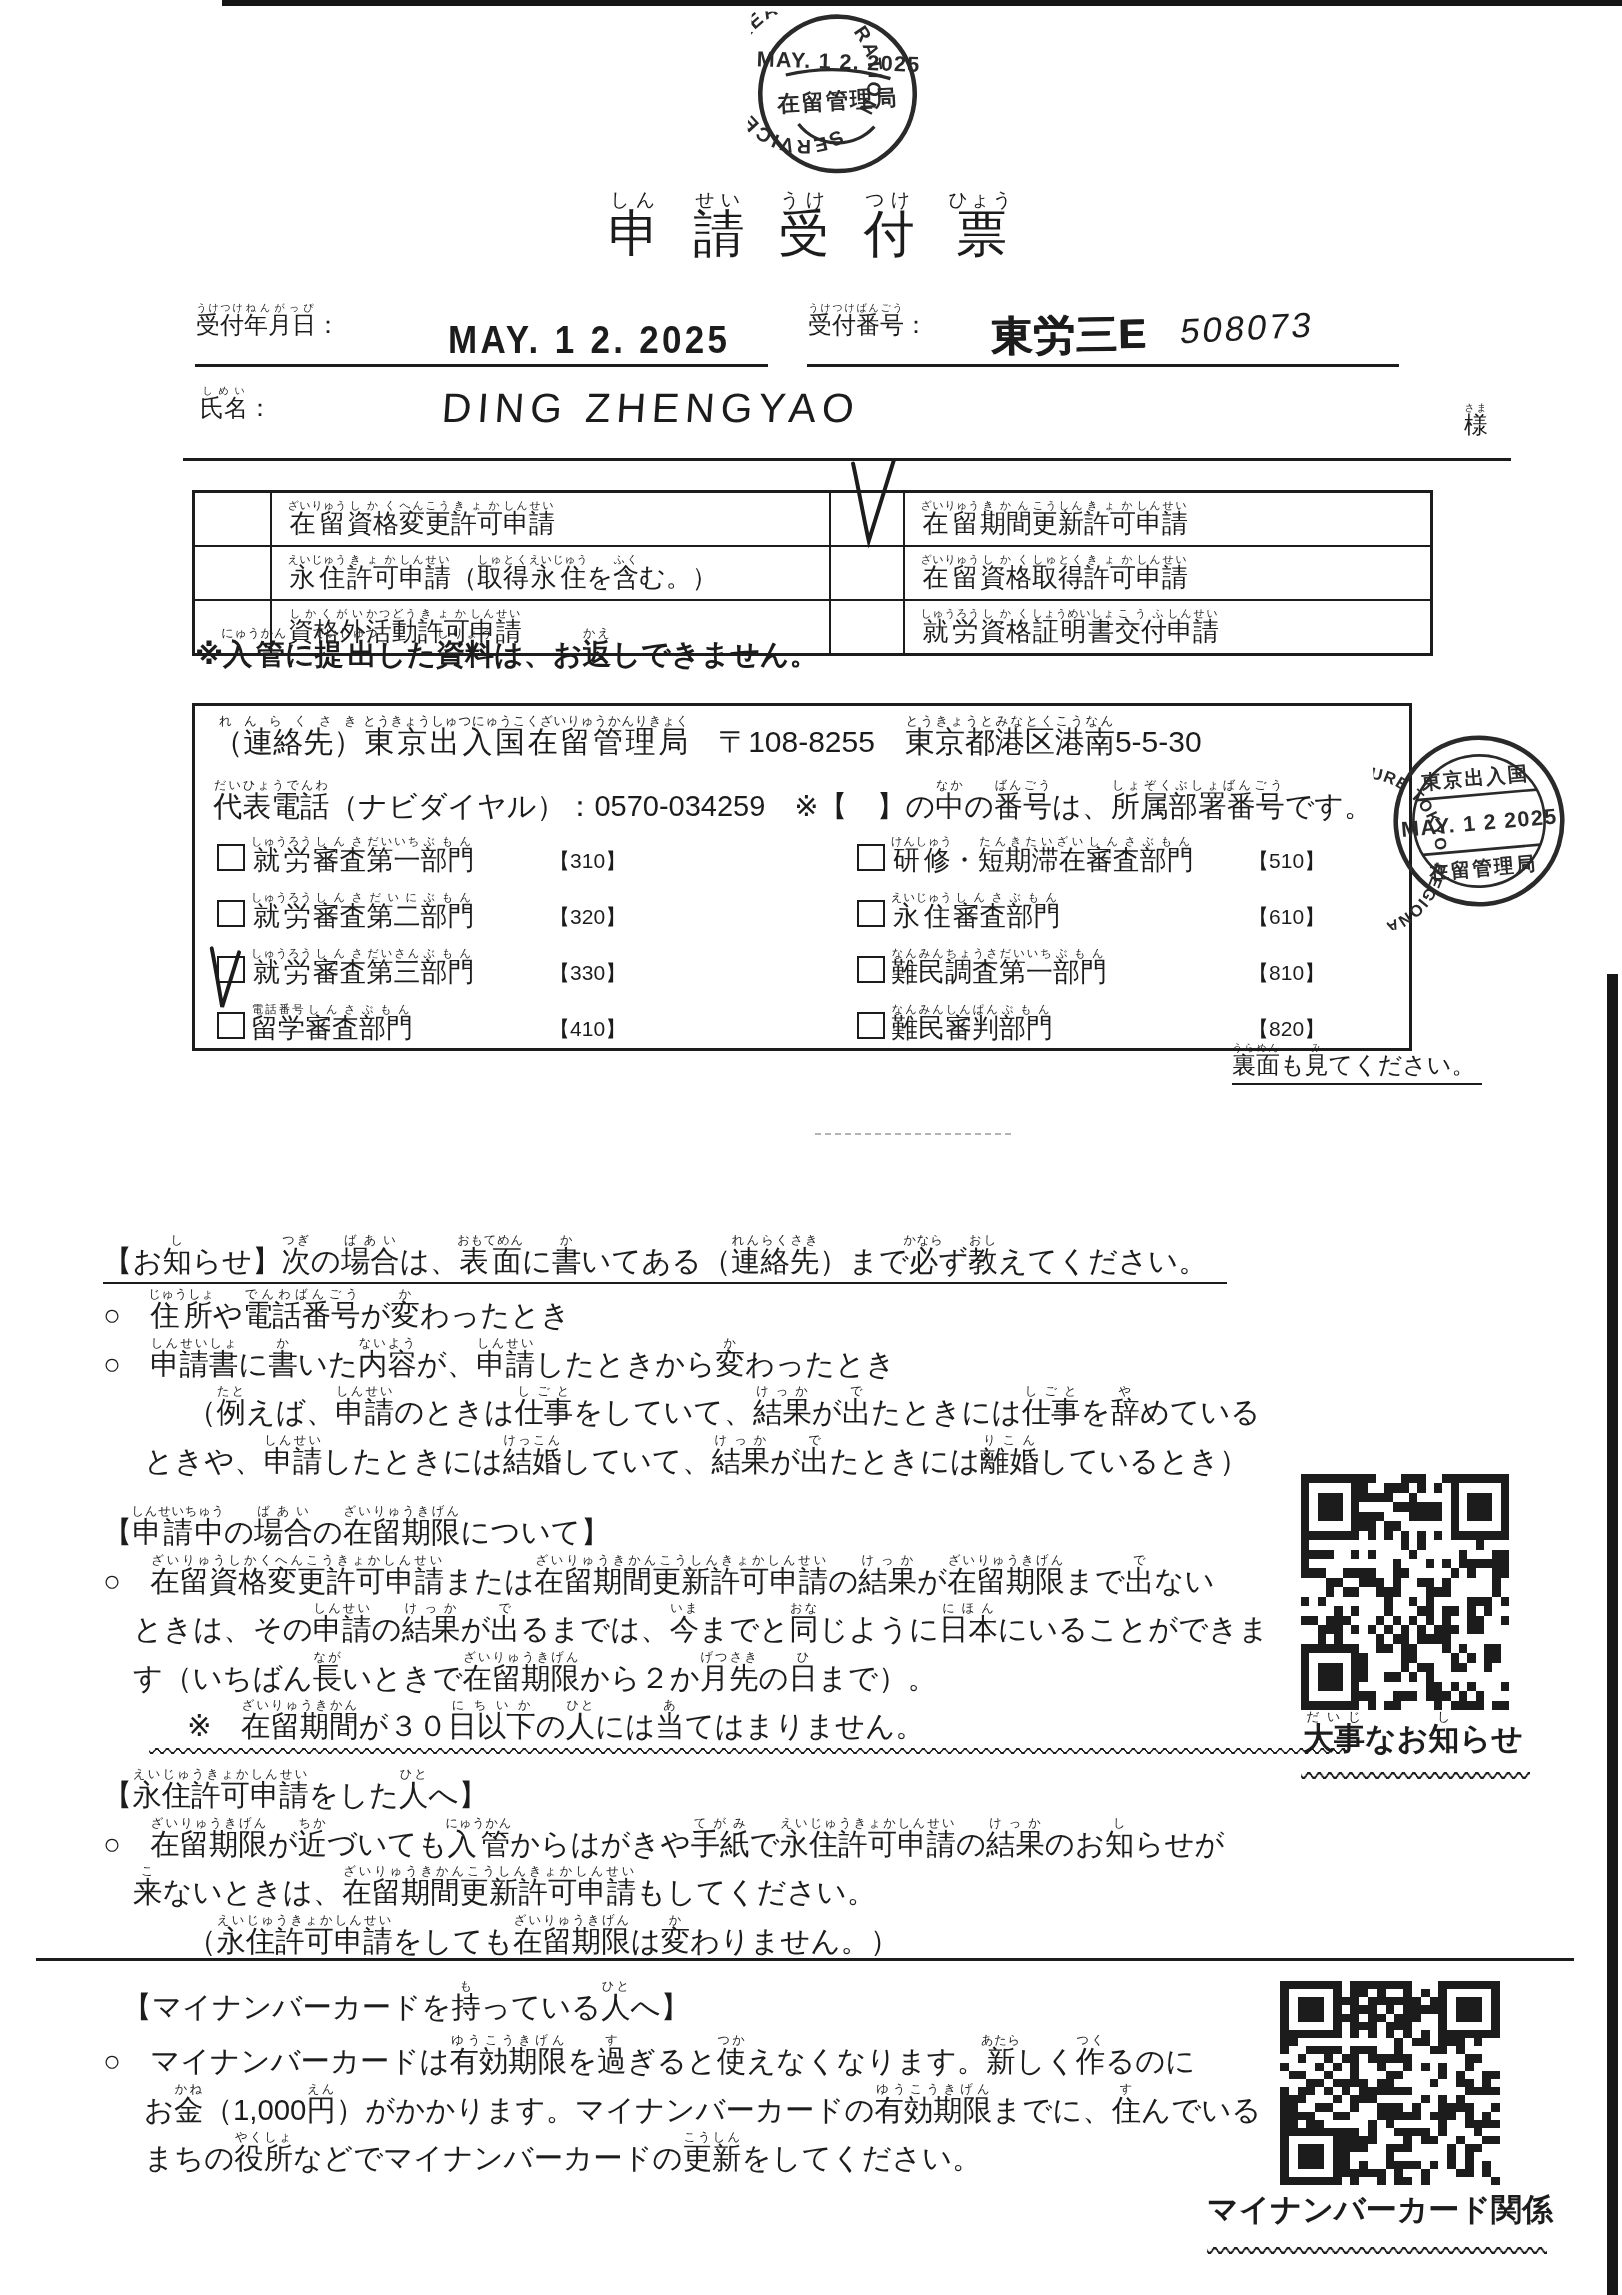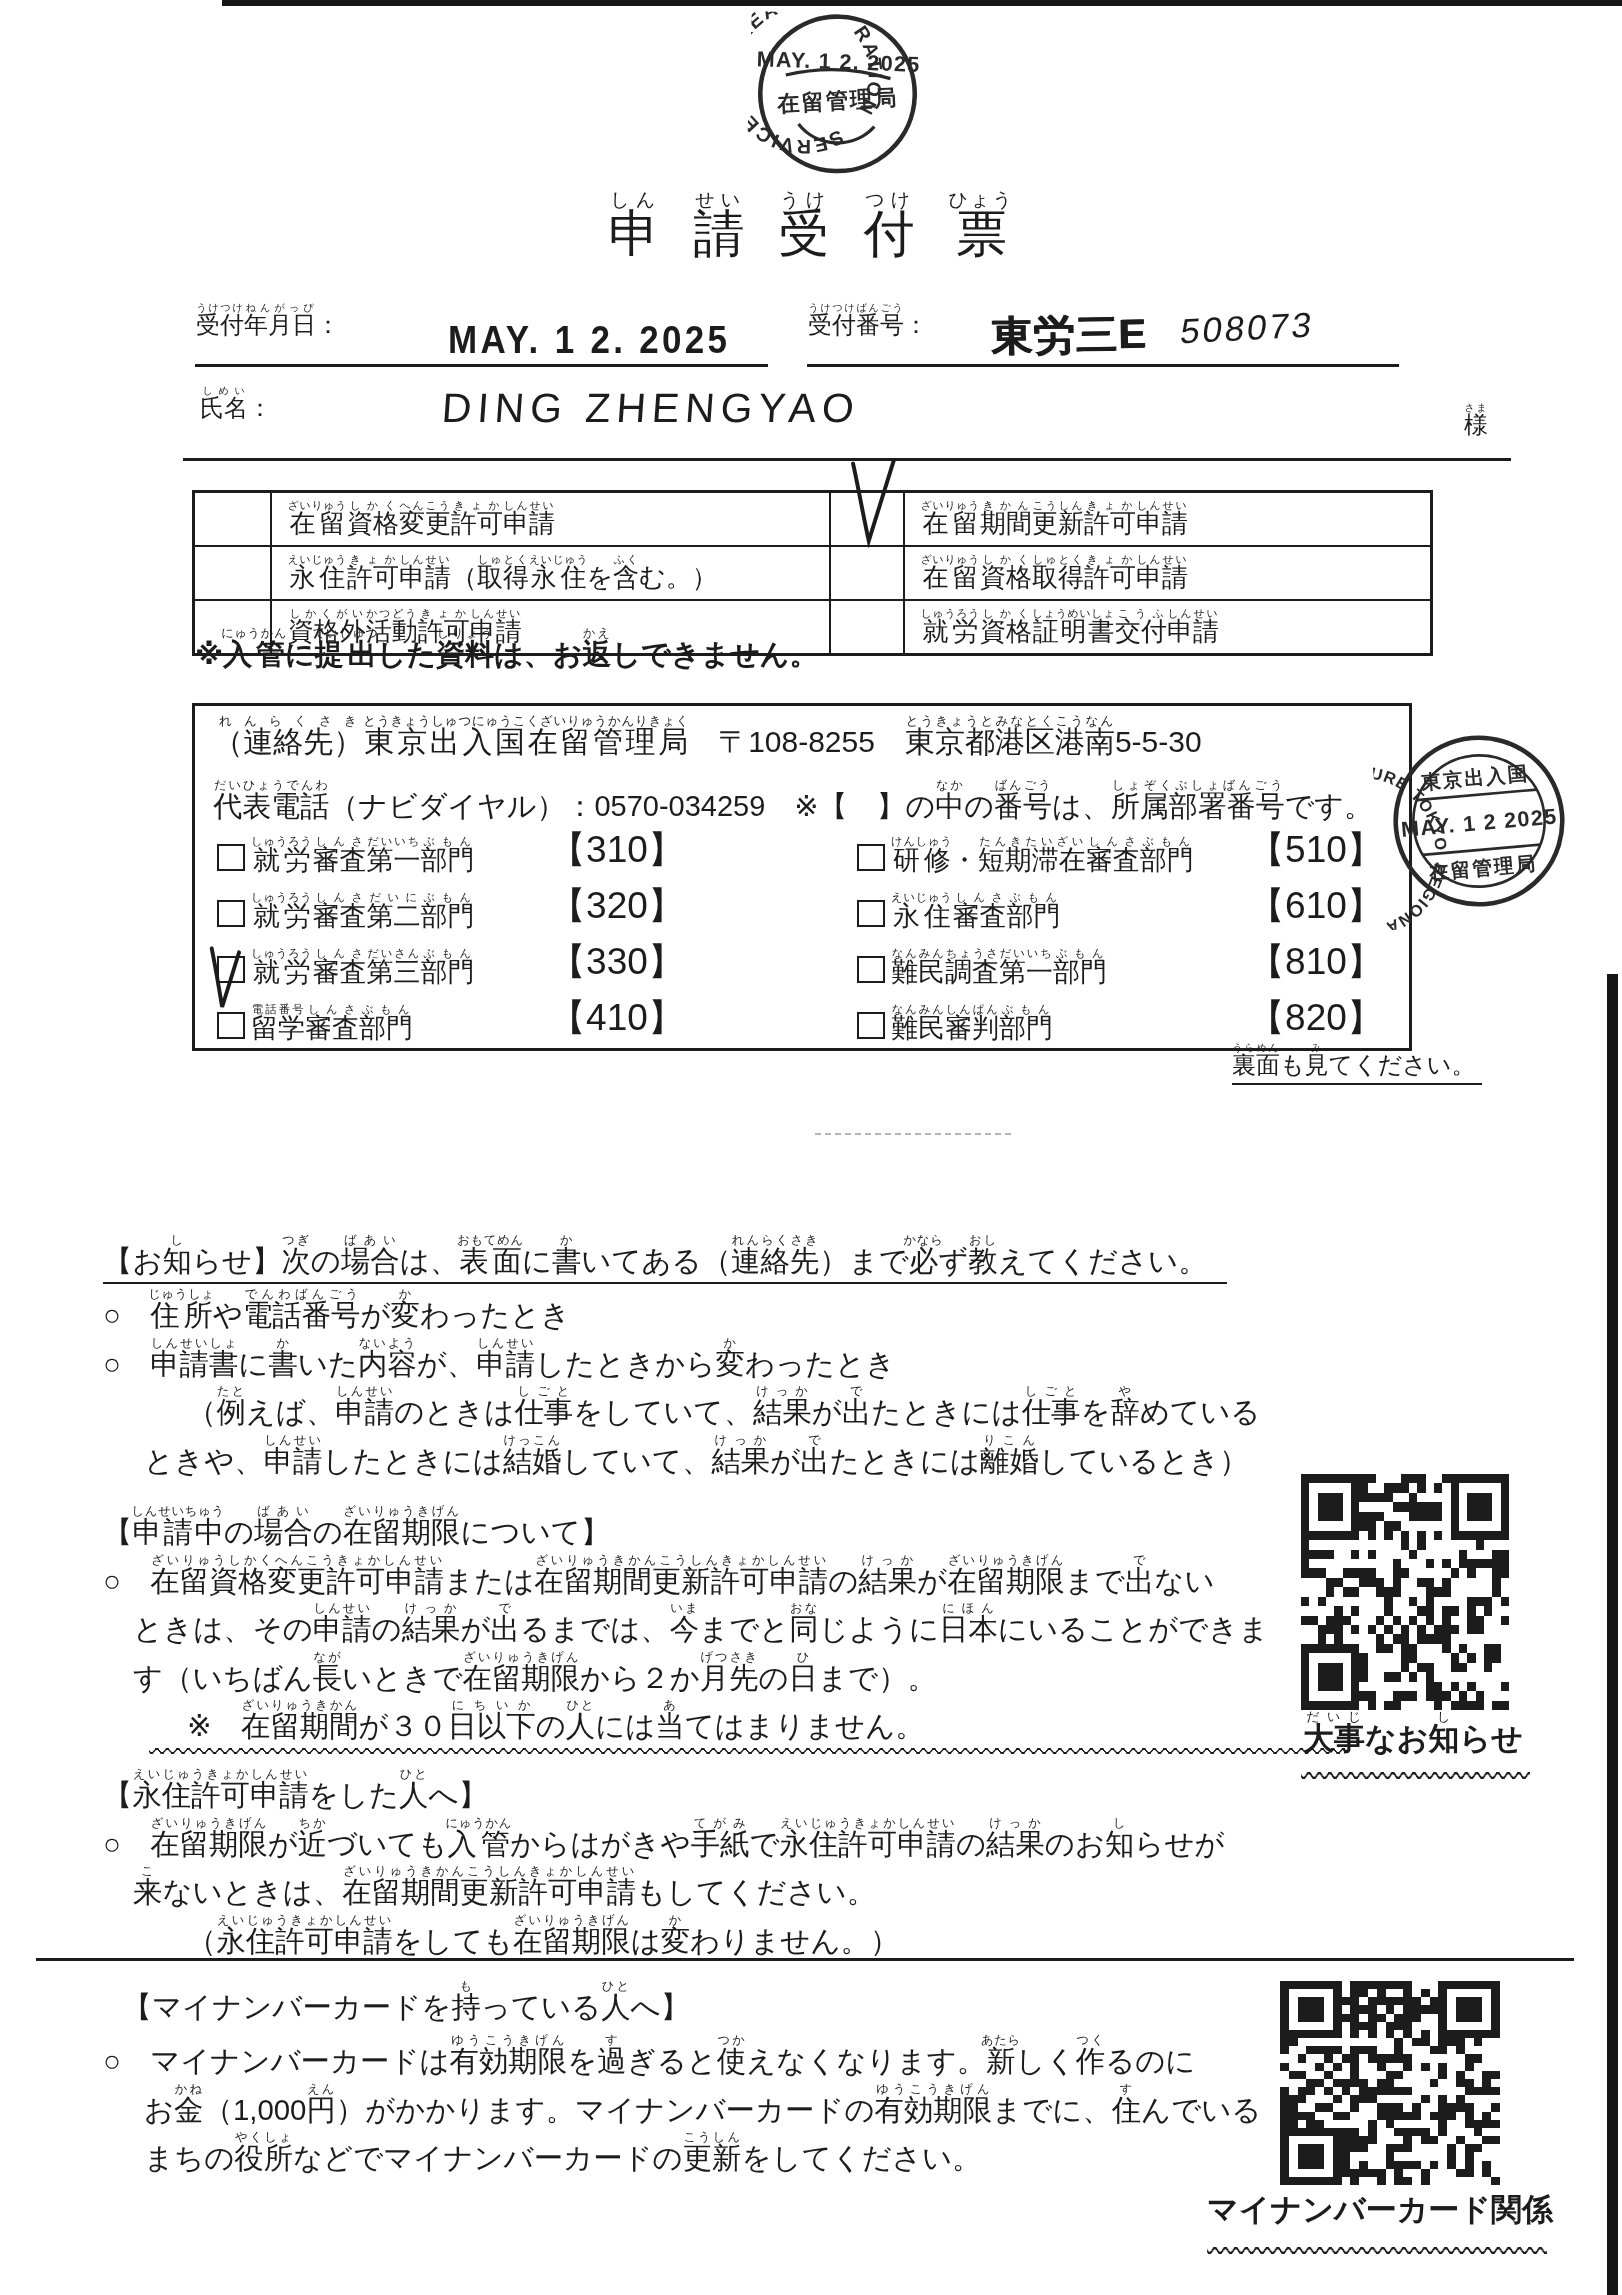--- a/index.html
+++ b/index.html
@@ -29,21 +29,21 @@
   .note{font-size:29px;font-weight:600;}
   
   .box{border:3.3px solid #1c1c1c;}
   .cline1{font-size:30px;font-weight:500;white-space:nowrap;}
   .cline2{font-size:29px;white-space:nowrap;}
   .dept-row{display:flex;align-items:flex-end;height:56px;white-space:nowrap;font-size:27px;}
   .cbx{display:inline-block;width:23.6px;height:23.6px;border:2.6px solid #1c1c1c;flex:none;}
   .dept-row .cbx{margin:0 6.5px 3.9px 0;}
   .dept-label-l{width:298px;display:inline-block;}
   .dept-label-r{width:357px;display:inline-block;}
-  .dept-code{font-size:37px;}
+  .dept-code{font-size:21px;}
   
   .sec{font-size:29.4px;}
   .sec .line{margin-bottom:4.6px;}
   .hdr-u{display:inline-block;border-bottom:2.6px solid #1c1c1c;padding-bottom:3.9px;padding-right:19.6px;}
   .ind-a{margin-left:84px;}
   .ind-b{margin-left:41px;}
   .ind-c{margin-left:30px;}
   .wavy{height:6.5px;background-image:
       linear-gradient(135deg,transparent 42%,#1c1c1c 42%,#1c1c1c 58%,transparent 58%),
       linear-gradient(45deg,transparent 42%,#1c1c1c 42%,#1c1c1c 58%,transparent 58%);

